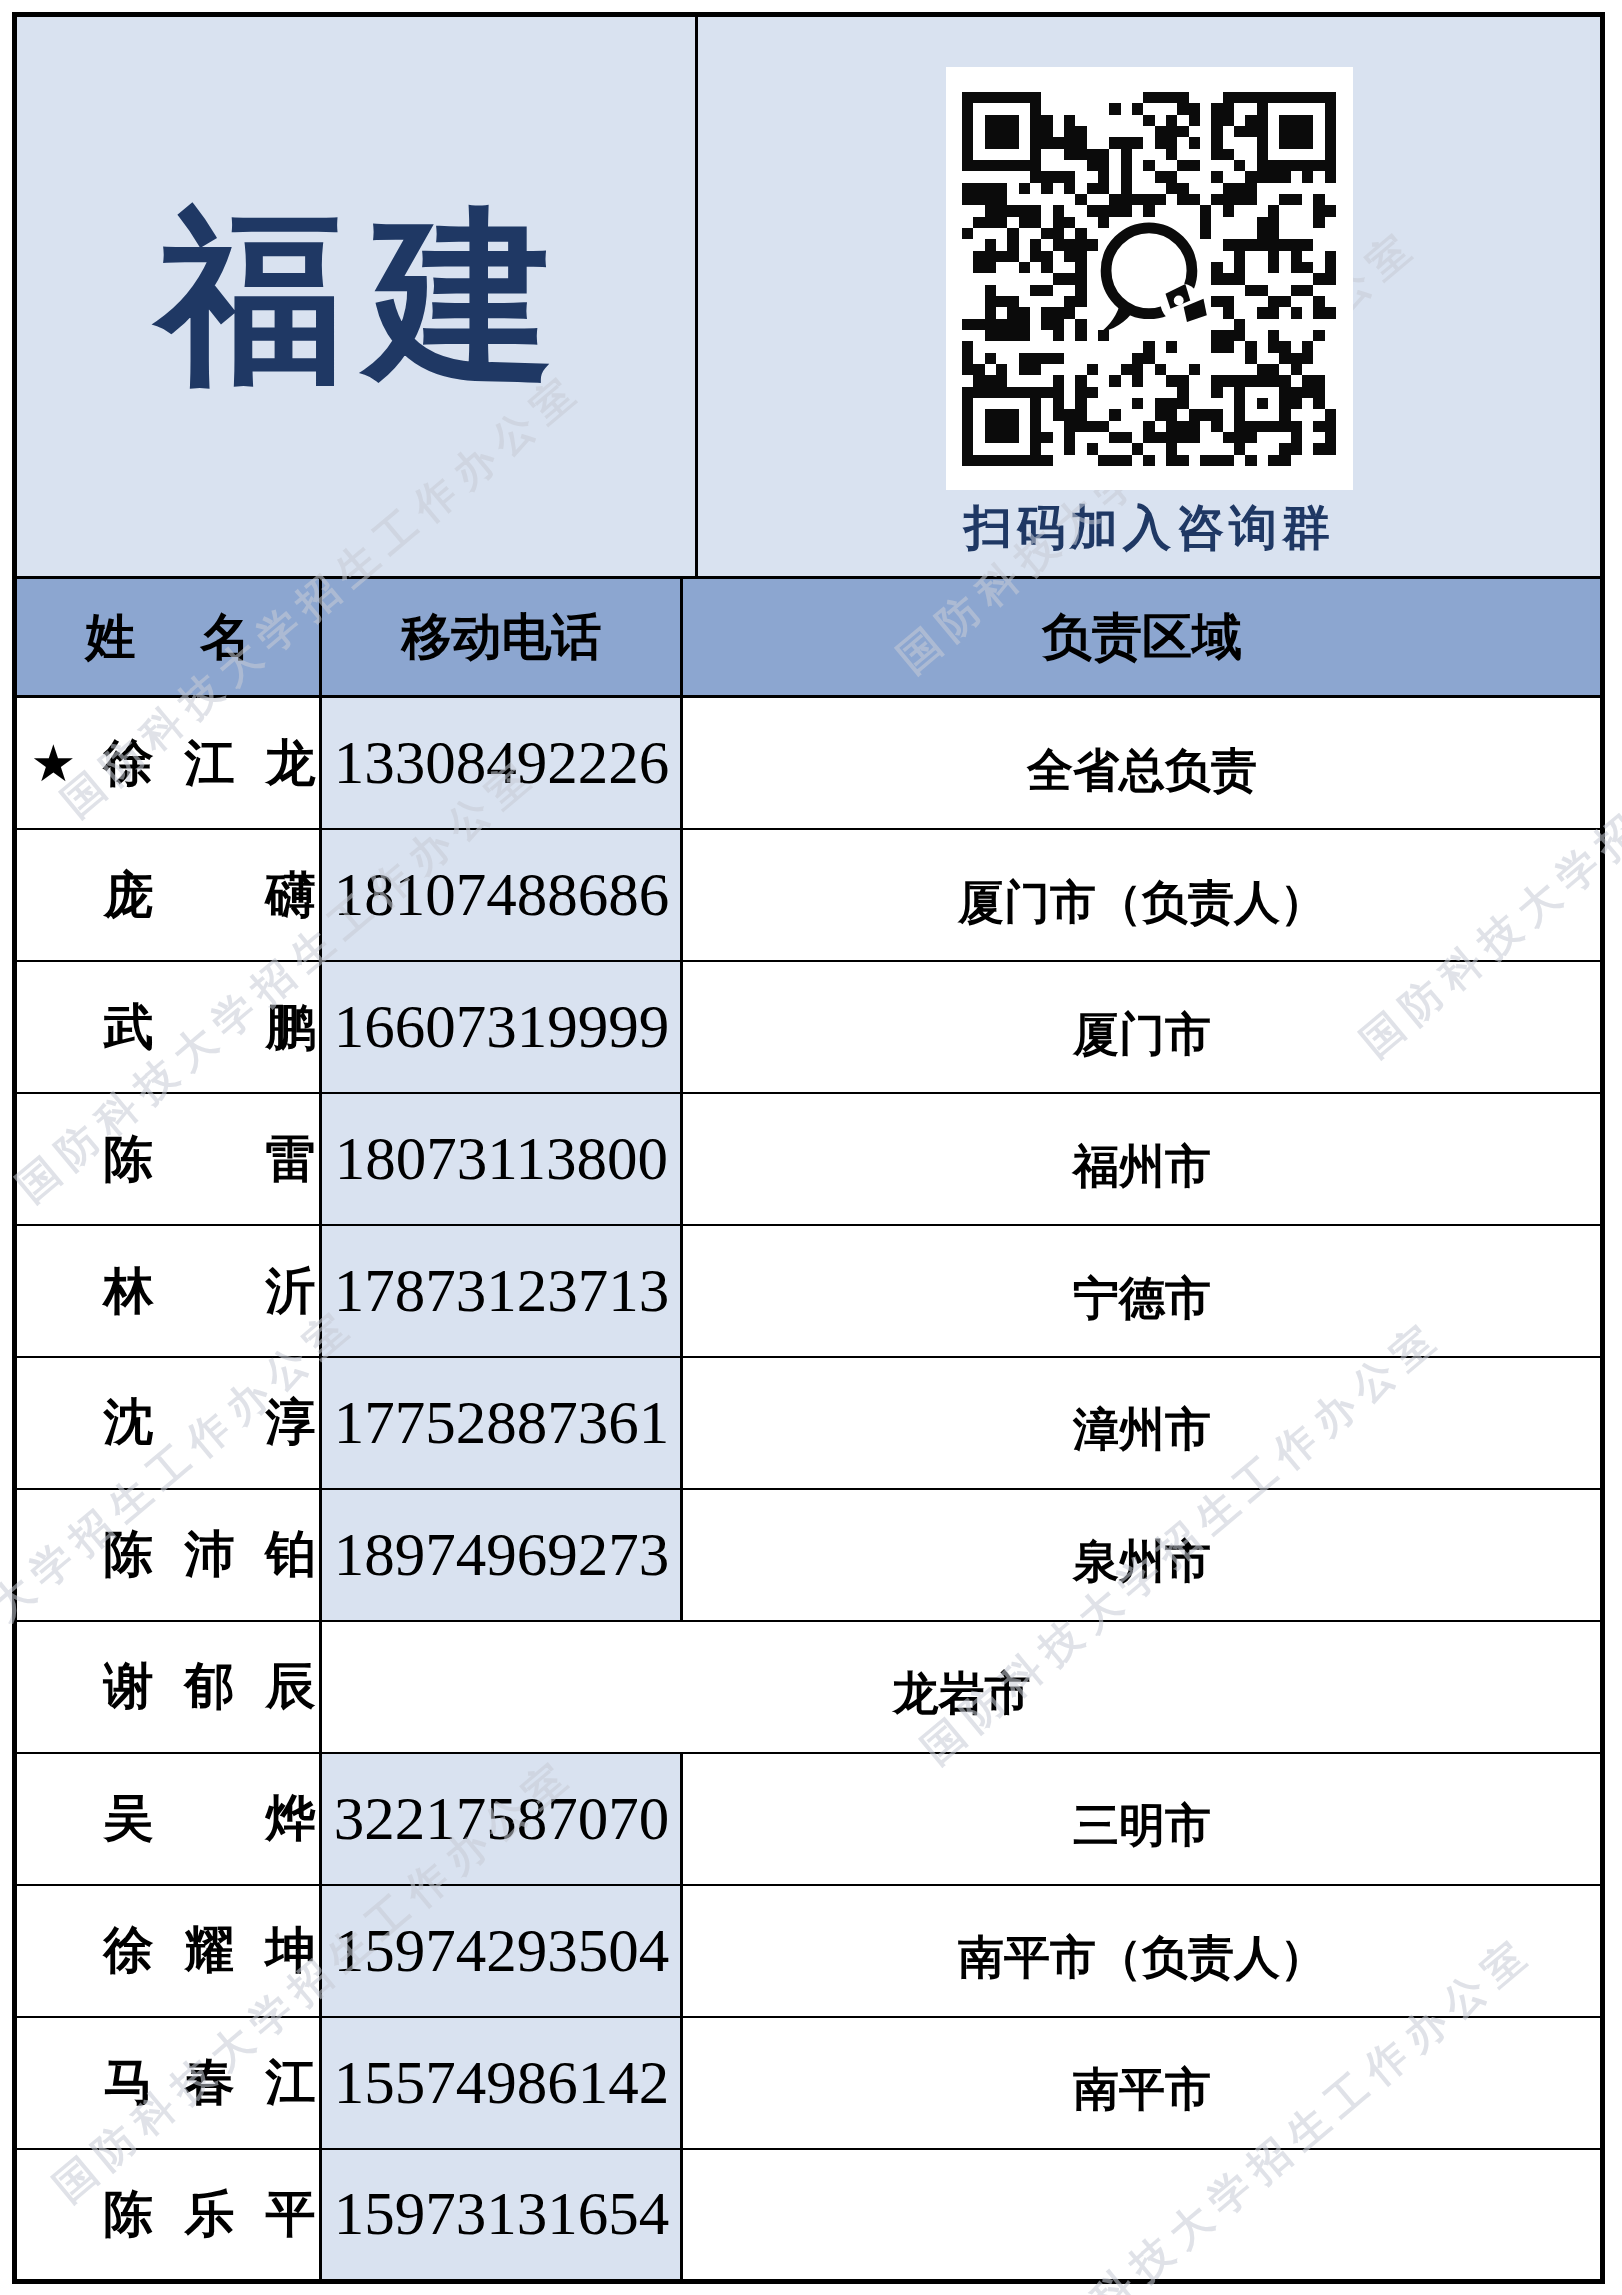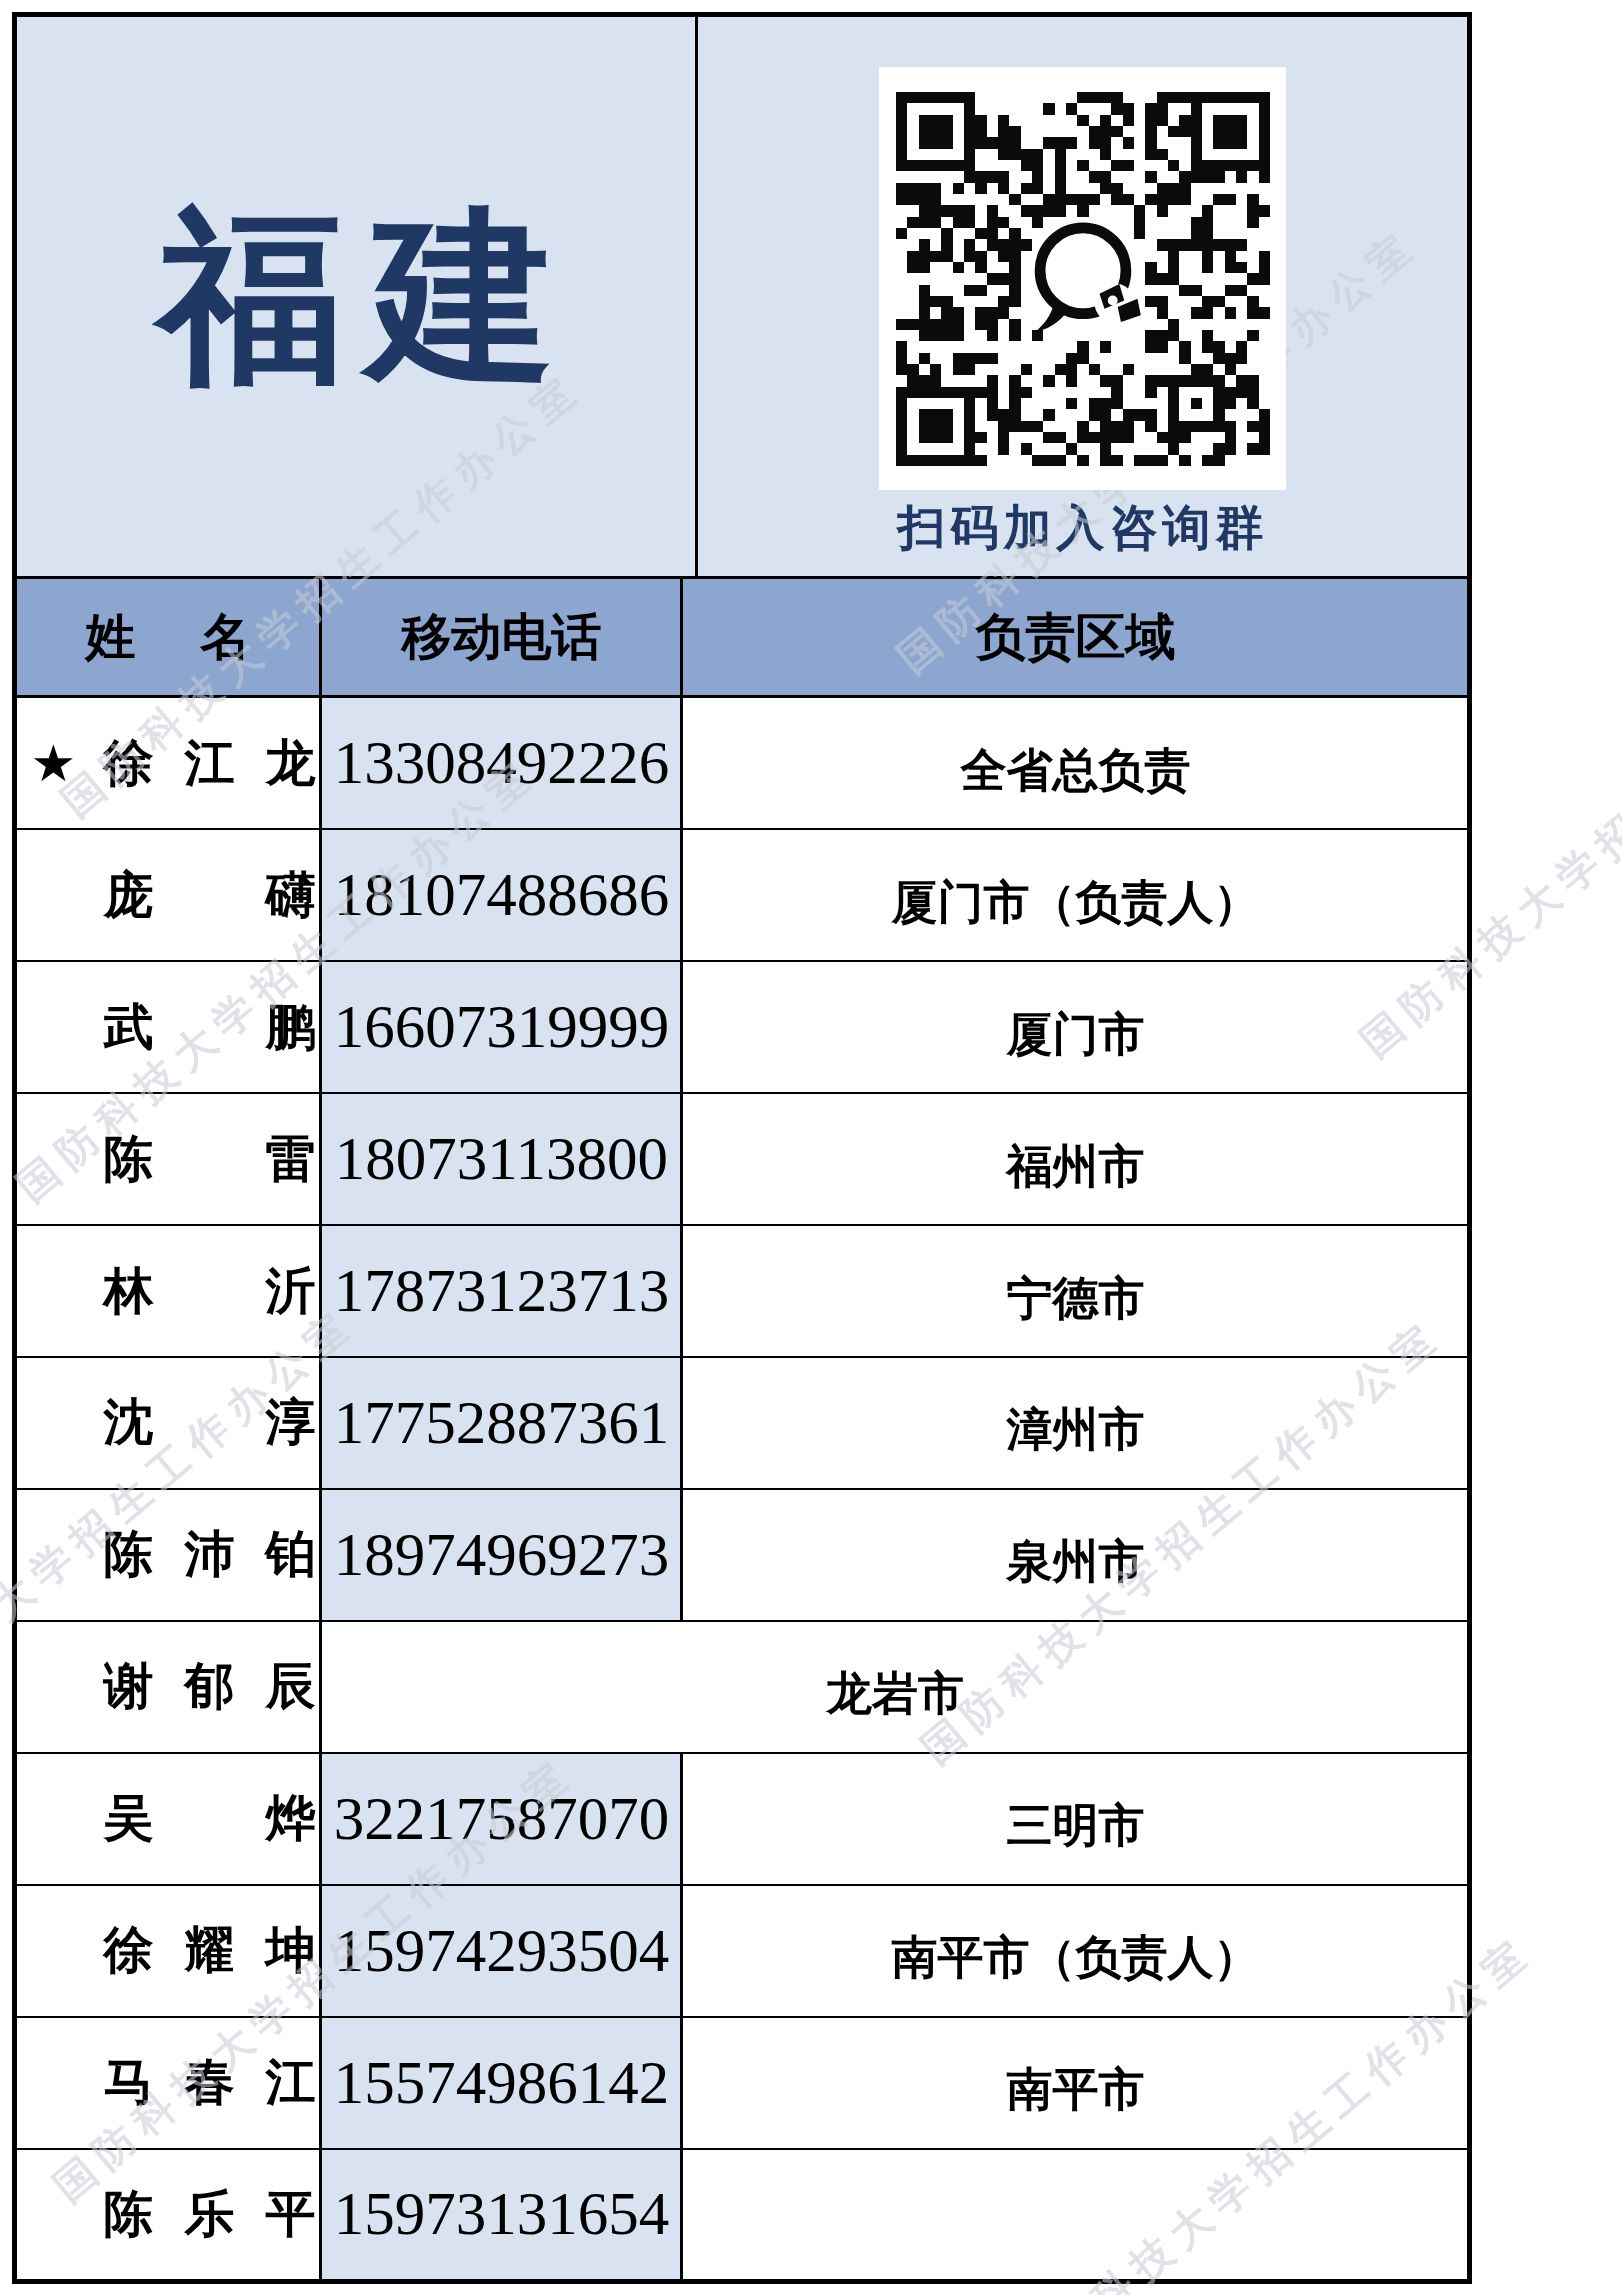--- a/index.html
+++ b/index.html
@@ -2,21 +2,21 @@
 <html style="font-size:13.2px"><head>
 <meta charset="utf-8">
 <style>
   html,body{margin:0;padding:0;}
   body{
     width:1622px;height:2295px;position:relative;overflow:hidden;background:#ffffff;
     font-family:"Liberation Sans", sans-serif;
     --hdr:#8ca6d0; --light:#d9e2f0; --navy:#1f3864; --line:#000000; --wm:#c7ccd6;
   }
   .sheet{
-    position:absolute;left:12.4px;top:12.4px;width:1460px;height:2272px;
+    position:absolute;left:12.4px;top:12.4px;width:1593px;height:2272px;
     border:5px solid var(--line);box-sizing:border-box;background:#fff;
     display:flex;flex-direction:column;
   }
   
   .top{display:flex;height:559px;border-bottom:3.3px solid var(--line);flex:none;}
   .cell-title{
     width:681px;flex:none;border-right:3.3px solid var(--line);box-sizing:border-box;
     background:var(--light);display:flex;align-items:center;justify-content:center;
   }
   .title-text{

